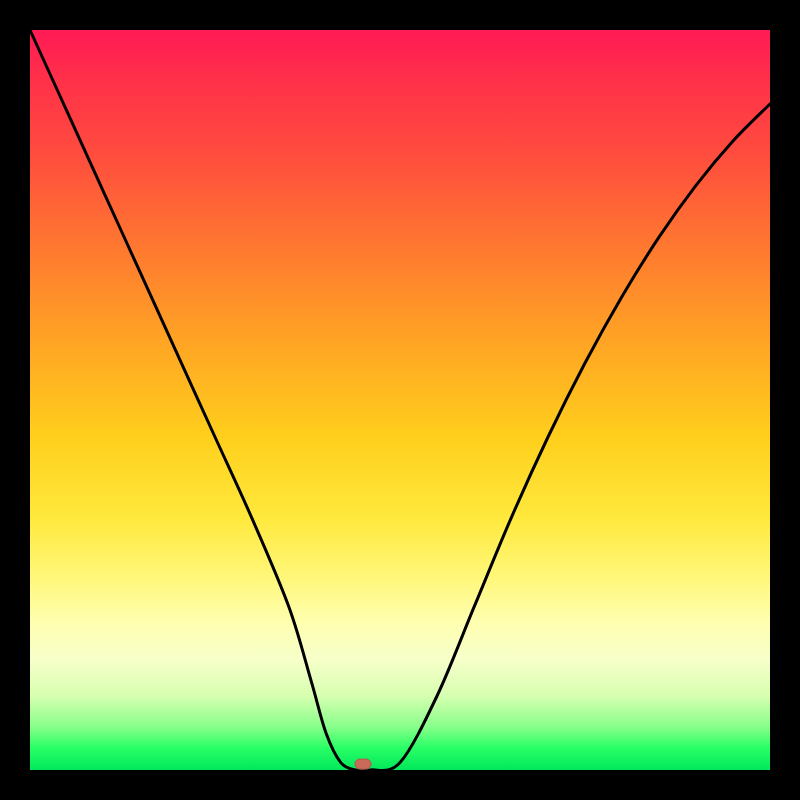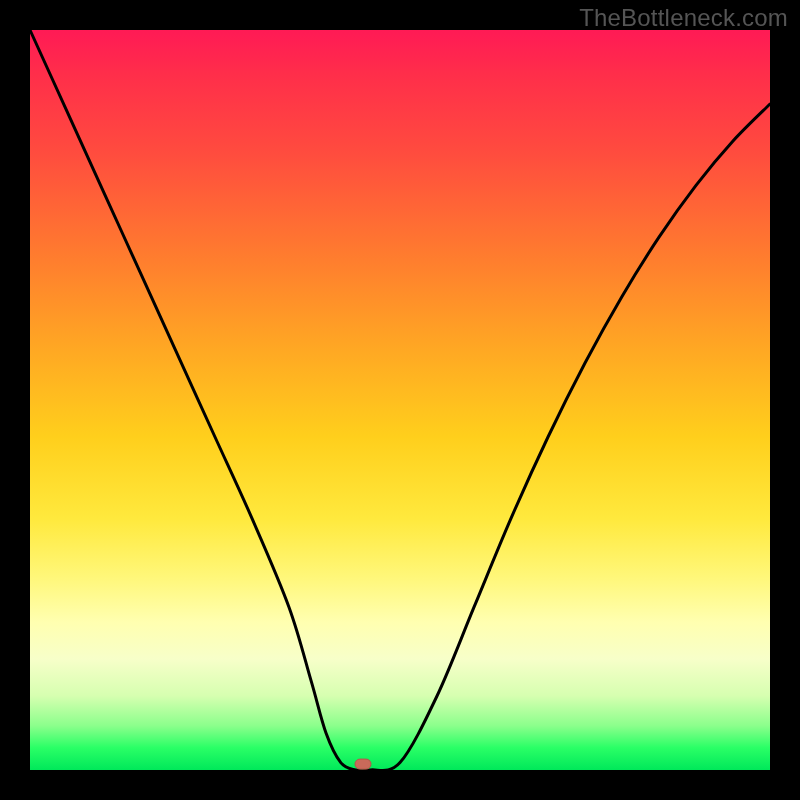--- a/index.html
+++ b/index.html
@@ -71,21 +71,20 @@
   .marker {
     fill: #c96a5a;
     stroke: #b3584a;
     stroke-width: 1;
   }
 </style>
 </head>
 <body>
 
 <div class="frame">
-  <div class="watermark">TheBottleneck.com</div>
 
   <div class="plot">
     <svg viewBox="0 0 740 740" preserveAspectRatio="none">
       <path id="curve-path" class="curve" d="M 0,0 C 6.166666666666667,13.566666666666663 24.666666666666664,54.26666666666665 37,81.39999999999998 C 49.333333333333336,108.5333333333333 61.666666666666664,135.66666666666663 74,162.79999999999995 C 86.33333333333333,189.93333333333328 98.66666666666667,217.06666666666666 111,244.2 C 123.33333333333333,271.3333333333333 135.66666666666666,298.46666666666664 148,325.59999999999997 C 160.33333333333334,352.7333333333333 172.66666666666666,379.8666666666667 185,407 C 197.33333333333334,434.1333333333333 209.66666666666666,460.0333333333333 222,488.4 C 234.33333333333334,516.7666666666667 249.13333333333333,550.0666666666667 259,577.2 C 268.8666666666667,604.3333333333334 275.0333333333333,630.2333333333333 281.2,651.2 C 287.3666666666667,672.1666666666667 291.06666666666666,689.4333333333334 296,703 C 300.93333333333334,716.5666666666666 305.8666666666667,726.4333333333334 310.8,732.6 C 315.73333333333335,738.7666666666667 320.6666666666667,738.7666666666667 325.6,740 C 330.53333333333336,741.2333333333333 333.00000000000006,741.2333333333333 340.40000000000003,740 C 347.8,738.7666666666667 358.9,744.9333333333334 370,732.6 C 381.1,720.2666666666667 394.66666666666674,691.9 407.00000000000006,666 C 419.33333333333337,640.1 431.6666666666667,606.8000000000001 444,577.2 C 456.3333333333333,547.6 468.6666666666667,516.7666666666667 481,488.4 C 493.3333333333333,460.0333333333333 505.6666666666667,432.9 518,407 C 530.3333333333334,381.1 542.6666666666666,356.4333333333333 555,332.99999999999994 C 567.3333333333334,309.5666666666666 579.6666666666666,287.3666666666666 592,266.4 C 604.3333333333334,245.43333333333334 616.6666666666666,225.70000000000005 629,207.20000000000005 C 641.3333333333334,188.70000000000005 653.6666666666666,171.4333333333333 666,155.39999999999998 C 678.3333333333334,139.36666666666665 690.6666666666666,124.56666666666666 703,111 C 715.3333333333334,97.43333333333334 733.8333333333334,80.16666666666667 740,74"></path>
       <rect id="min-marker" class="marker" rx="5" ry="5" width="16" height="10" x="325" y="729.08"></rect>
     </svg>
   </div>
 </div>
 
 </body></html>

